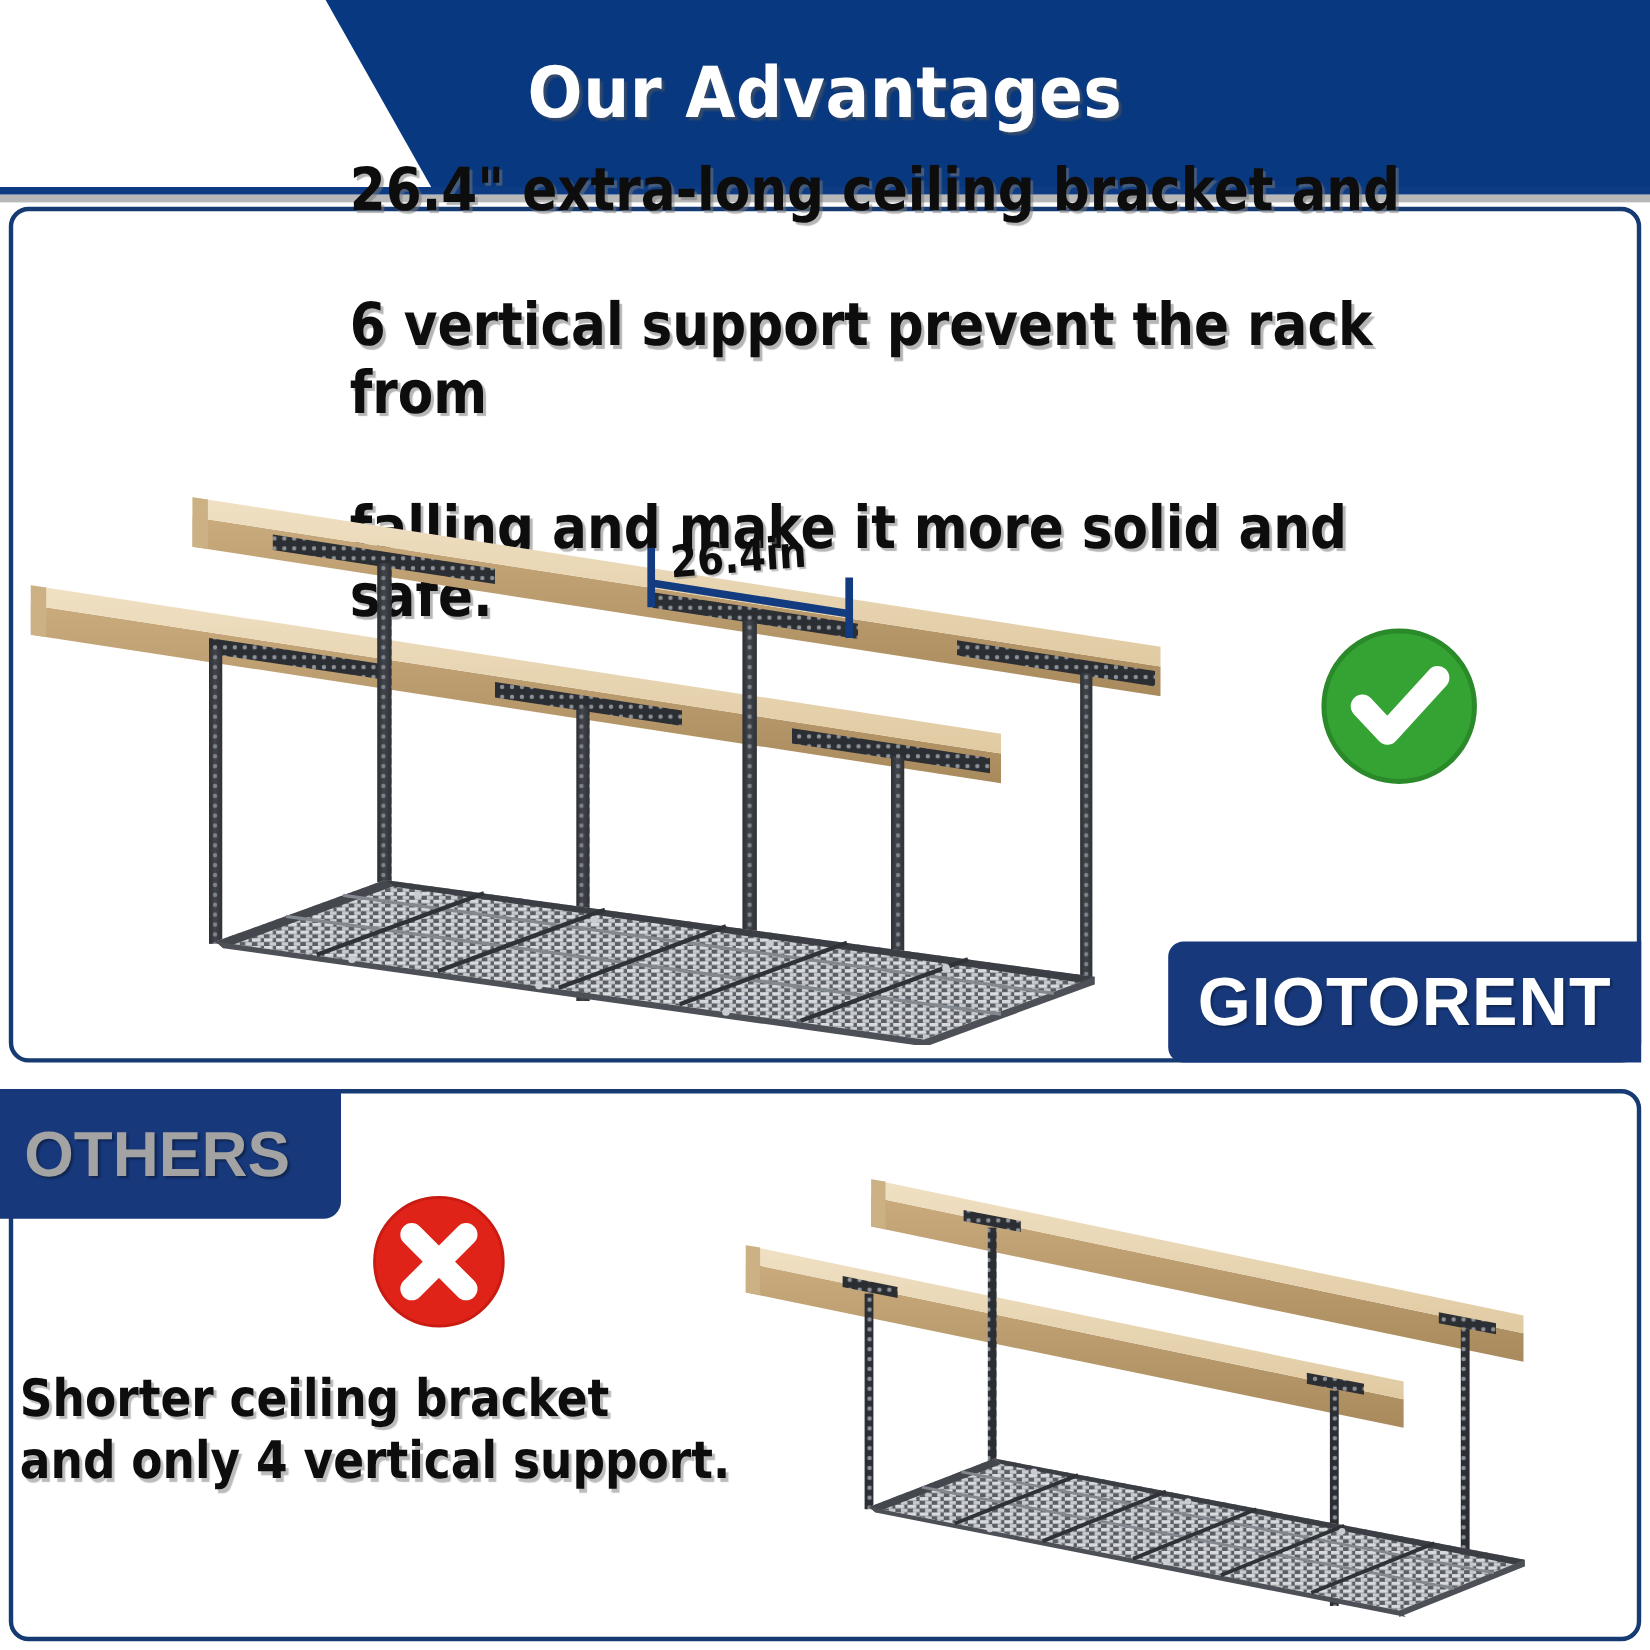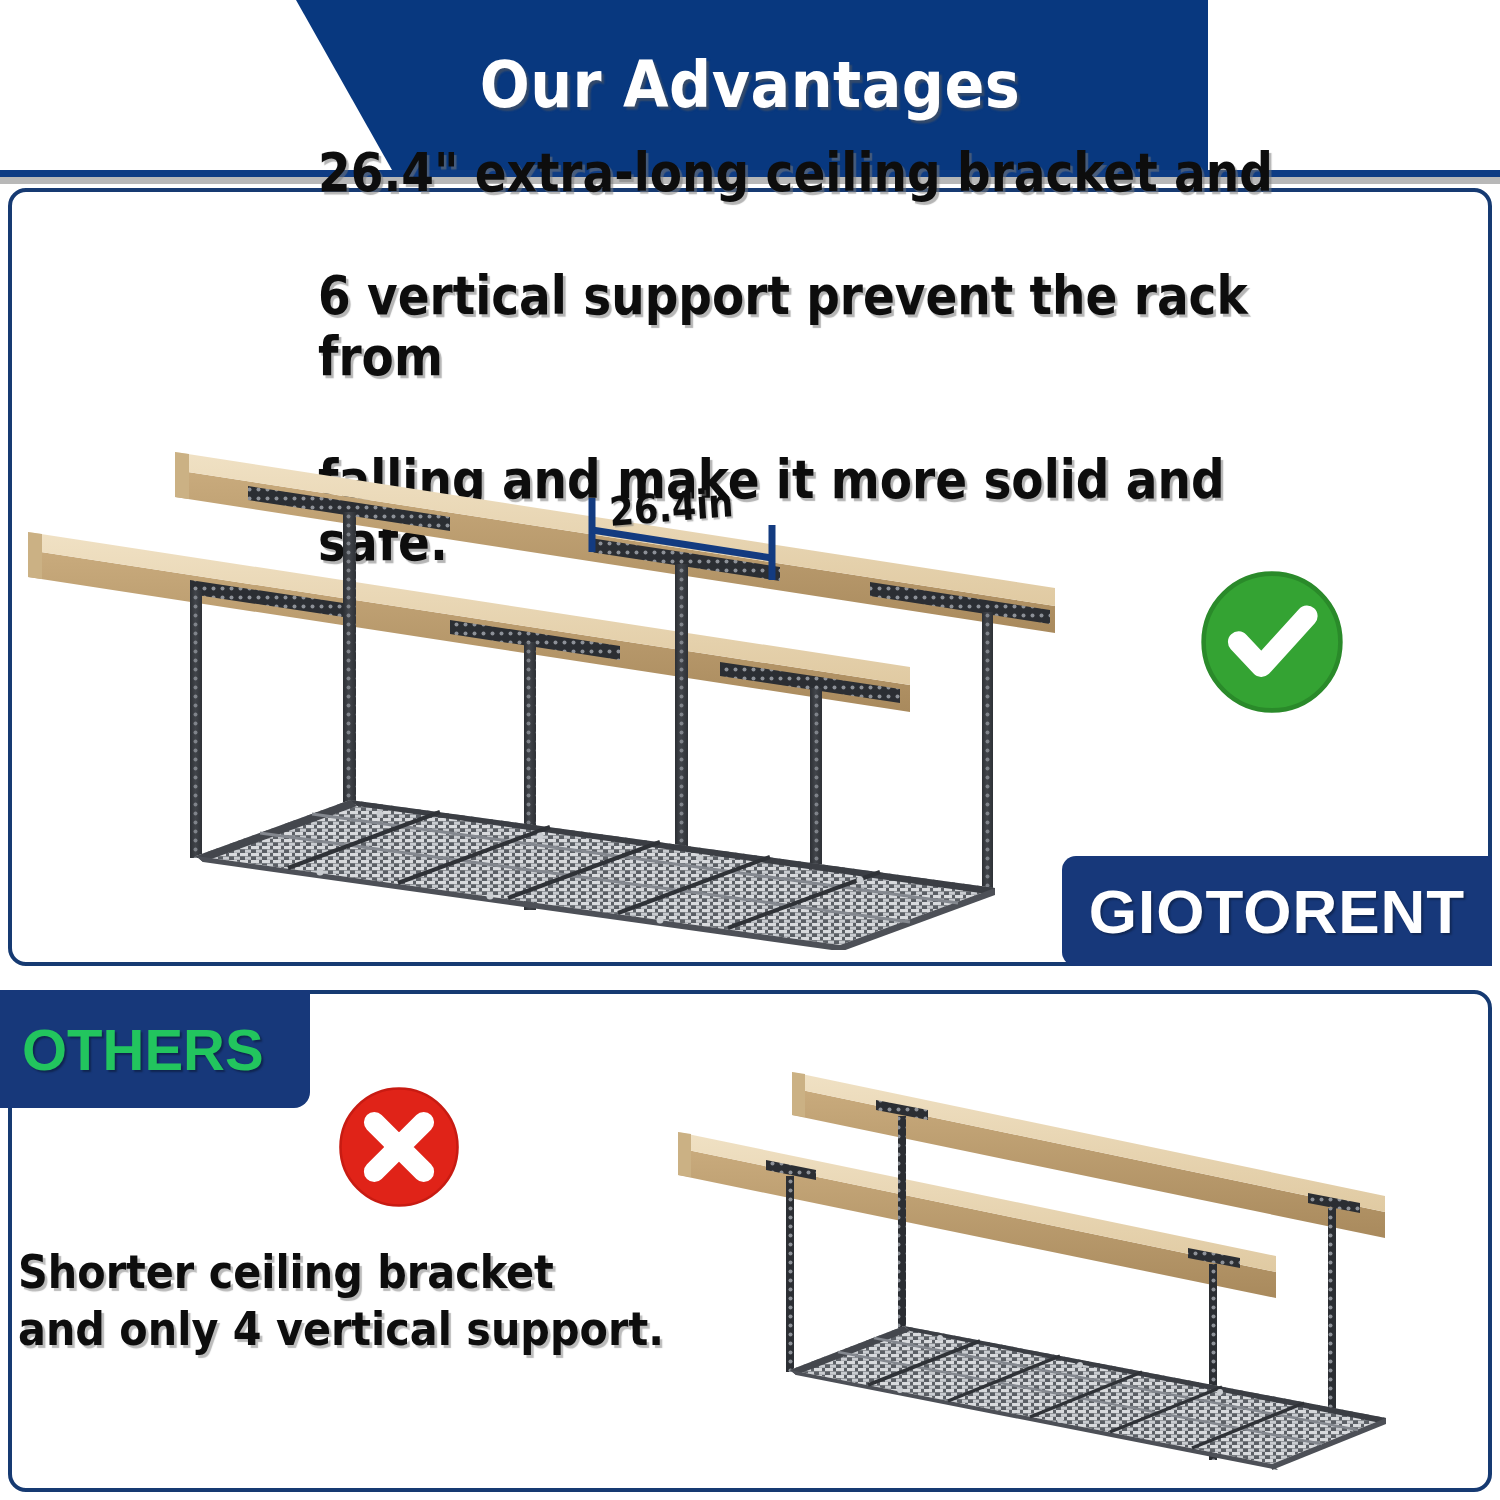--- a/index.html
+++ b/index.html
@@ -12,21 +12,21 @@
     height: 1500px;
     font-family: "Liberation Sans", sans-serif;
     overflow: hidden;
     position: relative;
   }
 
   
   .header {
     position: absolute;
     left: 0; top: 0;
-    width: 1208px;
+    width: 1500px;
     height: 170px;
     background: #08387f;
     overflow: hidden;
   }
   .header-wedge {
     position: absolute;
     left: 0; top: 0;
     width: 400px;
     height: 170px;
     background: #ffffff;
@@ -134,21 +134,21 @@
     left: 0px; top: 990px;
     width: 310px; height: 118px;
     background: #17387a;
     border-radius: 0 0 16px 0;
     display: flex;
     align-items: center;
     padding-left: 22px;
     box-sizing: border-box;
   }
   .others-badge span {
-    color: #22c55e;
+    color: #a3a3a3;
     font-family: "Liberation Sans", sans-serif;
     font-weight: bold;
     font-size: 58px;
     letter-spacing: 0px;
     text-shadow: 2px 2px 2px rgba(0,0,0,0.35);
   }
 
   .others-text {
     position: absolute;
     left: 18px; top: 1243px;

